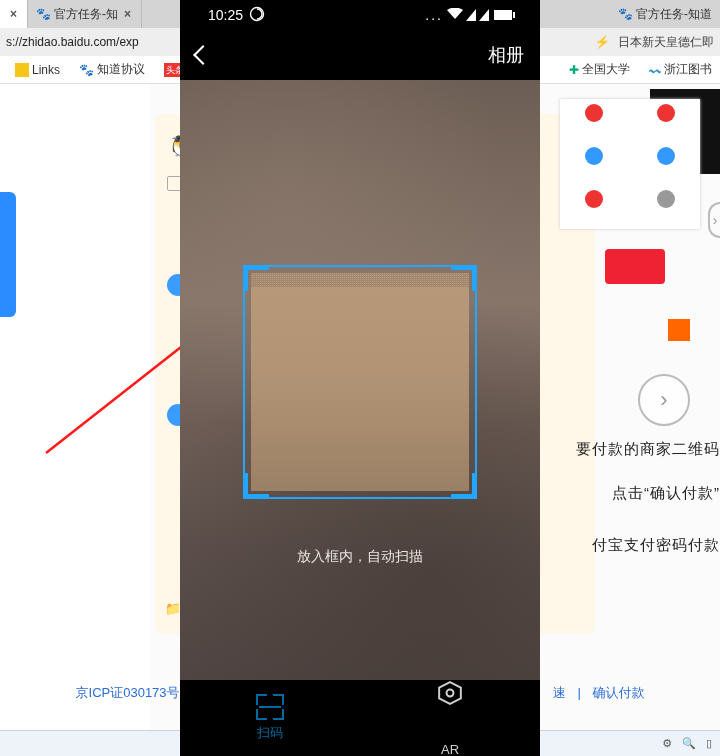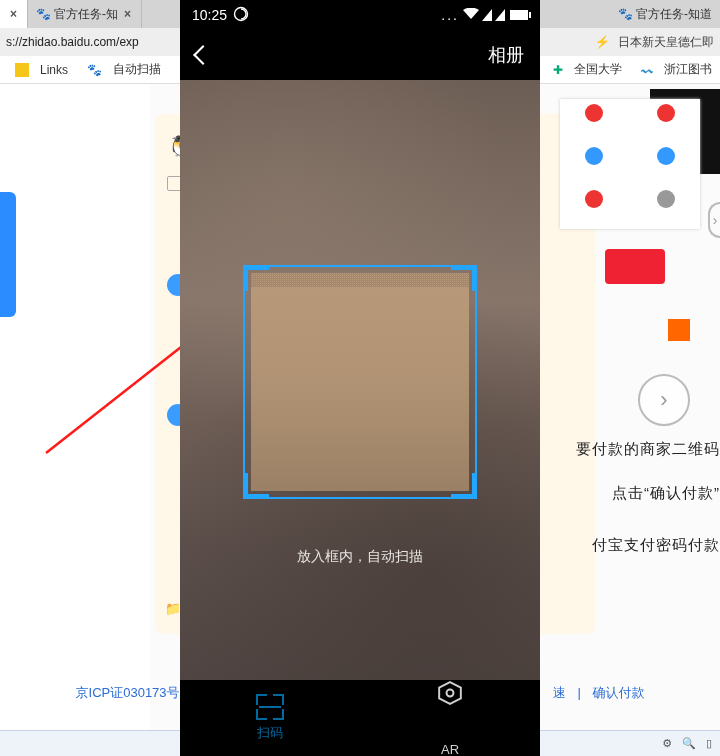--- a/index.html
+++ b/index.html
@@ -55,21 +55,21 @@
     background: #fff;
     border-bottom: 1px solid #ddd;
     display: flex;
     align-items: center;
     gap: 12px;
     padding: 0 8px;
     font-size: 12px;
     color: #333;
     white-space: nowrap;
   }
-  .bookmark-bar .bm { display:flex; align-items:center; gap:11px;padding-left:7px;}
+  .bookmark-bar .bm { display:flex; align-items:center; gap:3px;padding-left:7px;}
   .bm .bmicon { width:14px; height:14px; display:inline-block;}
   .links-ic{background:#f5c518;}
   .baidu-ic{color:#2b6cff;}
   .red-sq{background:#e33;color:#fff;font-size:9px;padding:0 2px;line-height:14px;height:14px;}
 
   .content-area {
     position: absolute;
     top: 84px;
     left: 0; right: 0; bottom: 0;
     background: linear-gradient(to right, #fff 0, #fff 150px, #fbfbfb 150px, #fbfbfb 100%);
@@ -197,21 +197,21 @@
     background: #000;
     overflow: hidden;
   }
   
   .status-bar {
     height: 30px;
     background: #000;
     color: #fff;
     display: flex;
     align-items: center;
-    padding: 0 12px;
+    padding: 0 28px;
     font-size: 14px;
   }
   .status-bar .time { font-weight:500; }
   .status-bar .sicon { margin-left:6px;}
   .status-bar .sp {flex:1;}
   .sig-tri{display:inline-block;width:0;height:0;border-style:solid;border-width:0 0 12px 10px;border-color:transparent transparent #fff transparent;margin-left:3px;}
   .batt{display:inline-block;width:18px;height:10px;background:#fff;margin-left:5px;position:relative;}
   .batt:after{content:"";position:absolute;right:-3px;top:2px;width:2px;height:6px;background:#fff;}
   .dots{letter-spacing:2px;}
 
@@ -332,21 +332,21 @@
     <span class="addr-right">日本新天皇德仁即</span>
   </div>
 
   <div class="bookmark-bar">
     <span class="bm">
       <span class="bmicon links-ic"></span>
       <span>Links</span>
     </span>
     <span class="bm">
       <span class="baidu-ic">🐾</span>
-      <span>自动扫描</span>
+      <span>知道协议</span>
     </span>
     <span class="bm">
       <span class="red-sq">头条</span>
       <span>主页</span>
     </span>
     <span style="flex:1"></span>
     <span class="bm">
       <span style="color:#0a7;">✚</span>
       <span>全国大学</span>
     </span>

